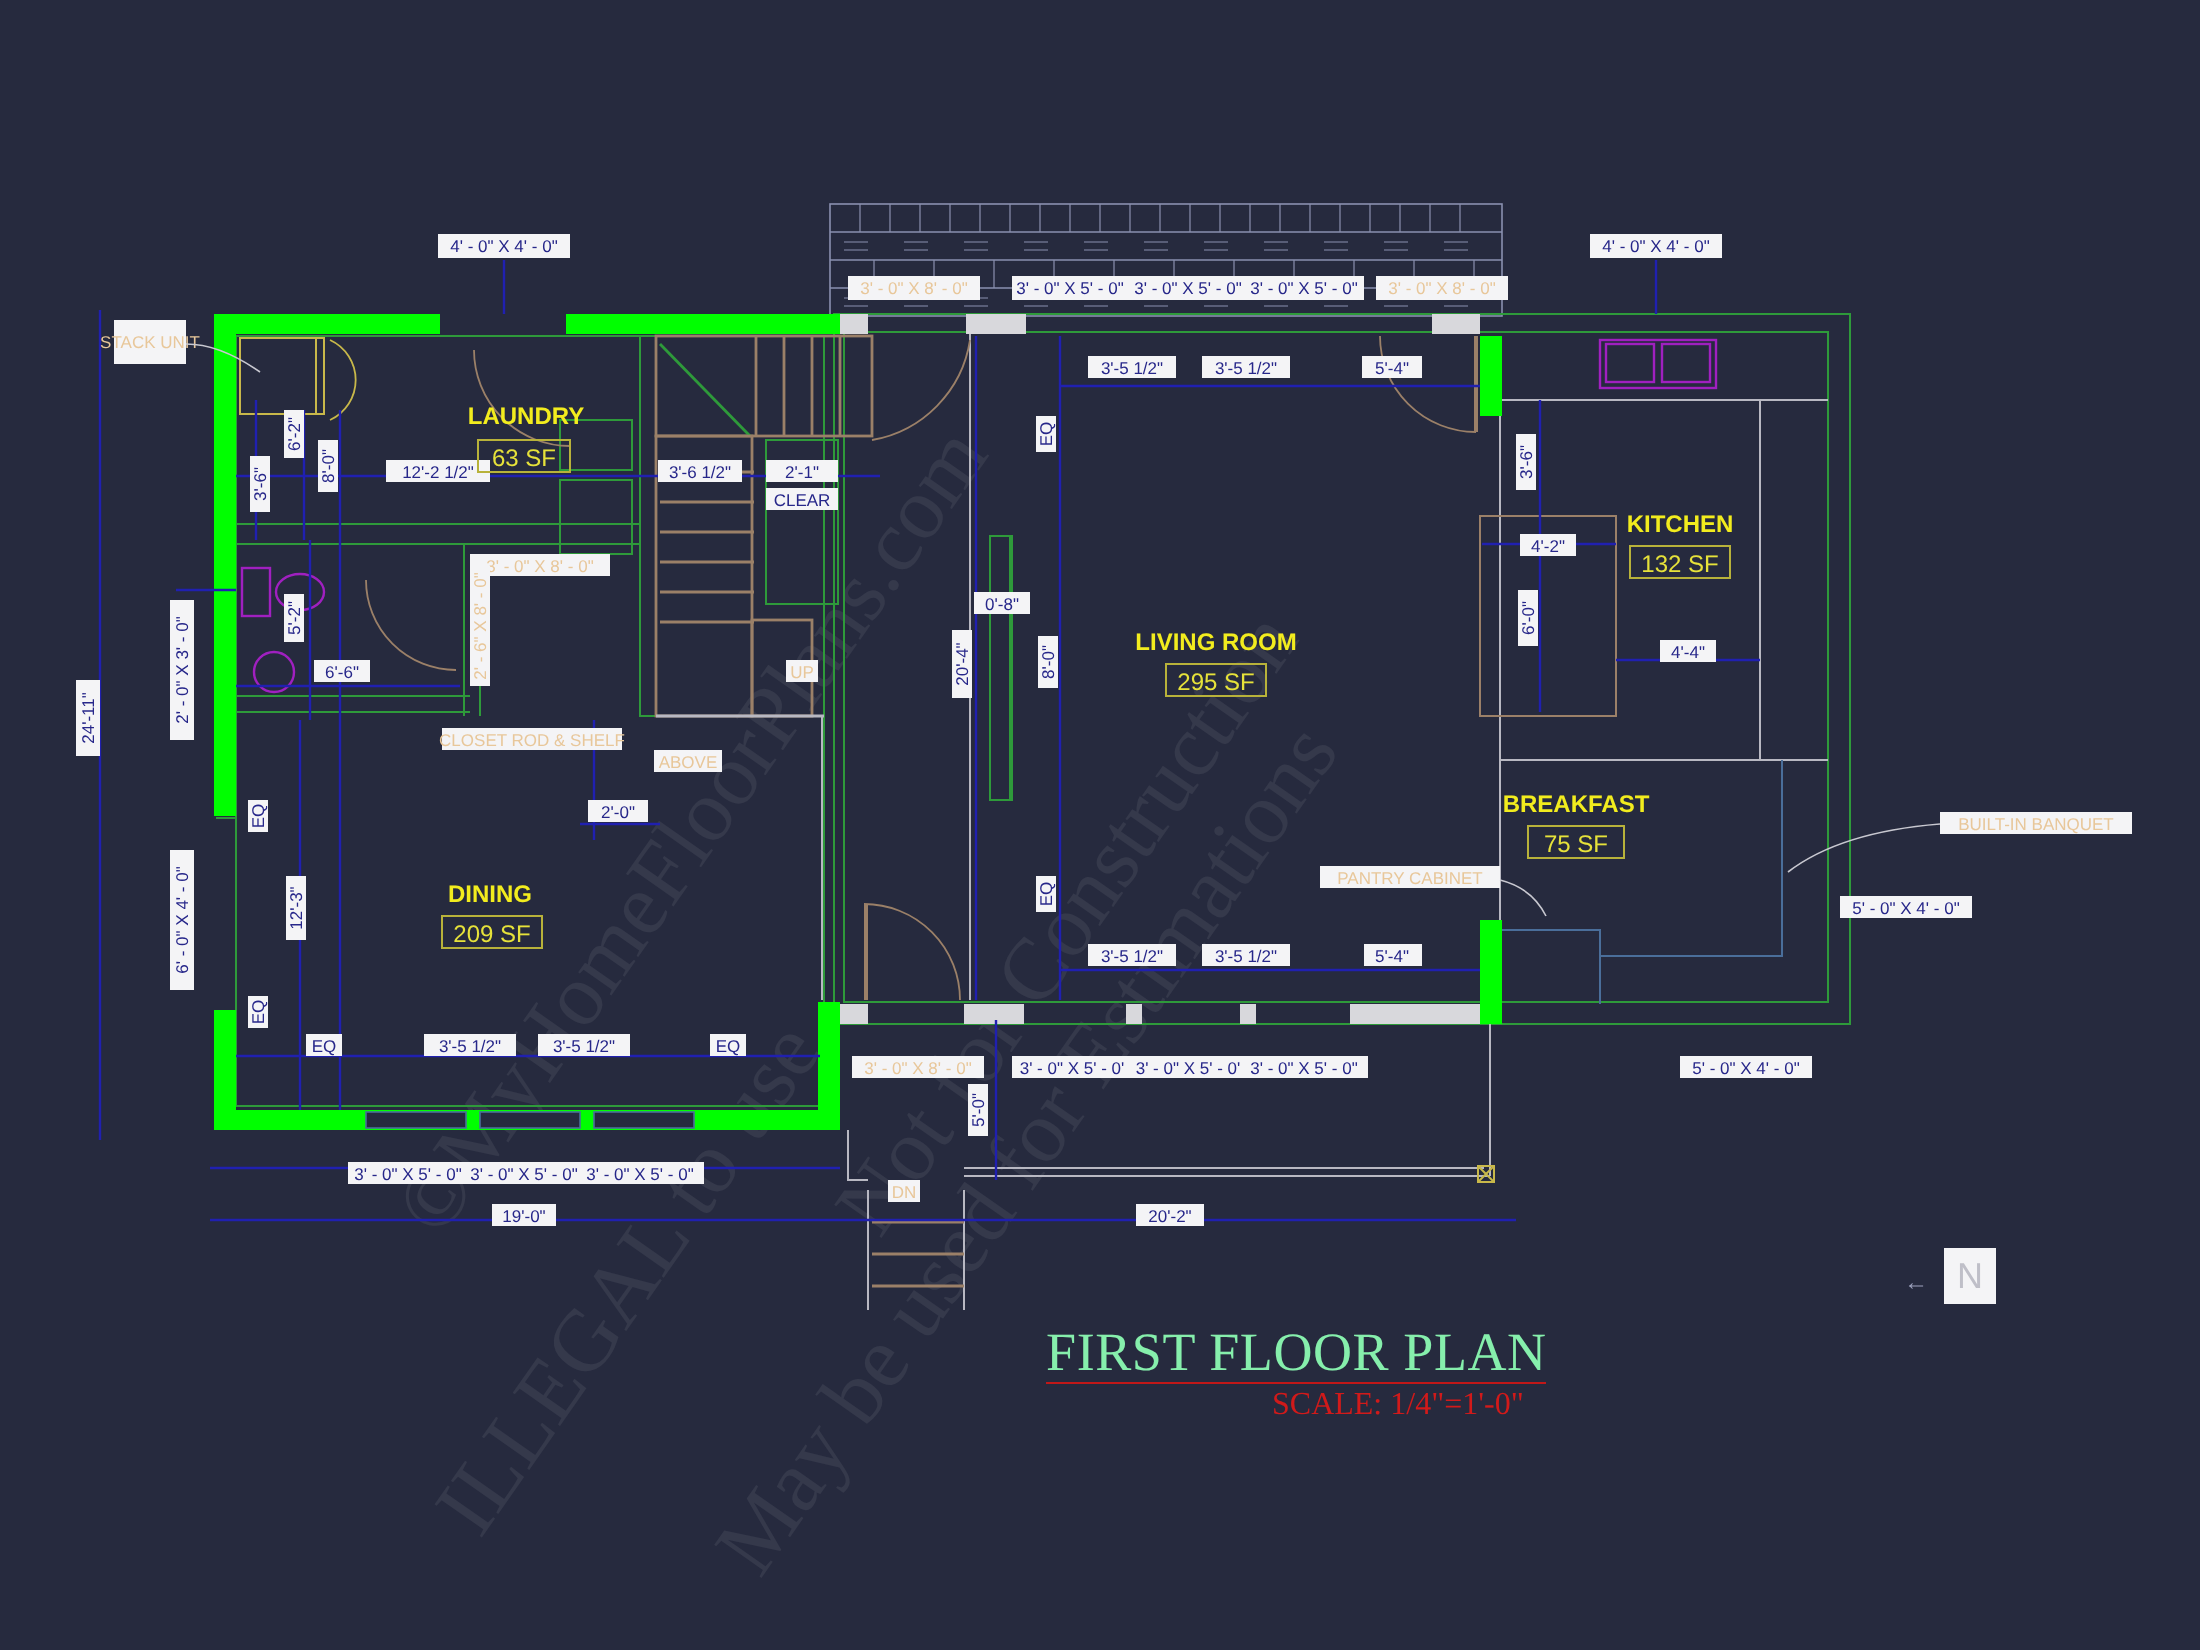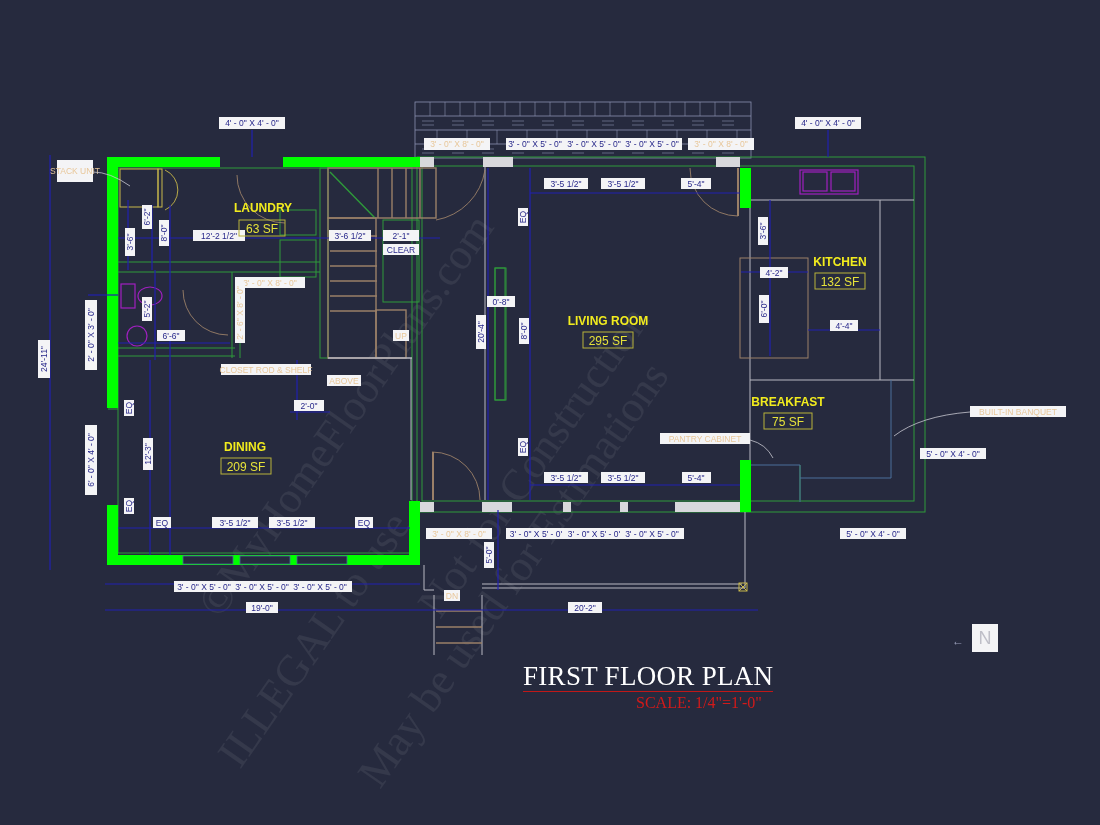--- a/index.html
+++ b/index.html
@@ -4,21 +4,21 @@
 <style>
   html,body{margin:0;padding:0;background:#262a3e;}
   body{width:1100px;height:825px;overflow:hidden;position:relative;font-family:"Liberation Sans",sans-serif;}
   #plan{position:absolute;left:0;top:0;width:1100px;height:825px;}
   .dimtxt{font-family:"Liberation Sans",sans-serif;font-size:8.5px;fill:#27278a;}
   .dimbox{fill:#f4f4f6;stroke:none;}
   .tagtxt{font-family:"Liberation Sans",sans-serif;font-size:8.5px;fill:#e8c79a;}
   .room{font-family:"Liberation Sans",sans-serif;font-weight:bold;font-size:12px;fill:#f2ec1e;}
   .area{font-family:"Liberation Sans",sans-serif;font-size:12px;fill:#e6e23a;}
   .wm{font-family:"Liberation Serif",serif;font-size:44px;fill:#ffffff;fill-opacity:0.07;}
-  .title{position:absolute;left:523px;top:662px;font-family:"Liberation Serif",serif;font-size:27px;color:#ffffff;border-bottom:1px solid #c01818;line-height:28px;padding-bottom:1px;letter-spacing:0.3px;}
+  .title{position:absolute;left:523px;top:662px;font-family:"Liberation Serif",serif;font-size:27px;color:#86efac;border-bottom:1px solid #c01818;line-height:28px;padding-bottom:1px;letter-spacing:0.3px;}
   .scale{position:absolute;left:636px;top:694px;font-family:"Liberation Serif",serif;font-size:16px;color:#d11a1a;}
   .north{position:absolute;left:972px;top:624px;width:26px;height:28px;background:#f4f4f6;color:#bfbfc8;font-family:"Liberation Sans",sans-serif;font-size:18px;text-align:center;line-height:28px;}
   .north-arrow{position:absolute;left:952px;top:634px;color:#9a9fbb;font-size:12px;}
 </style>
 </head>
 <body>
 
 <svg id="plan" viewBox="0 0 1100 825" xmlns="http://www.w3.org/2000/svg">
 
   <g>

